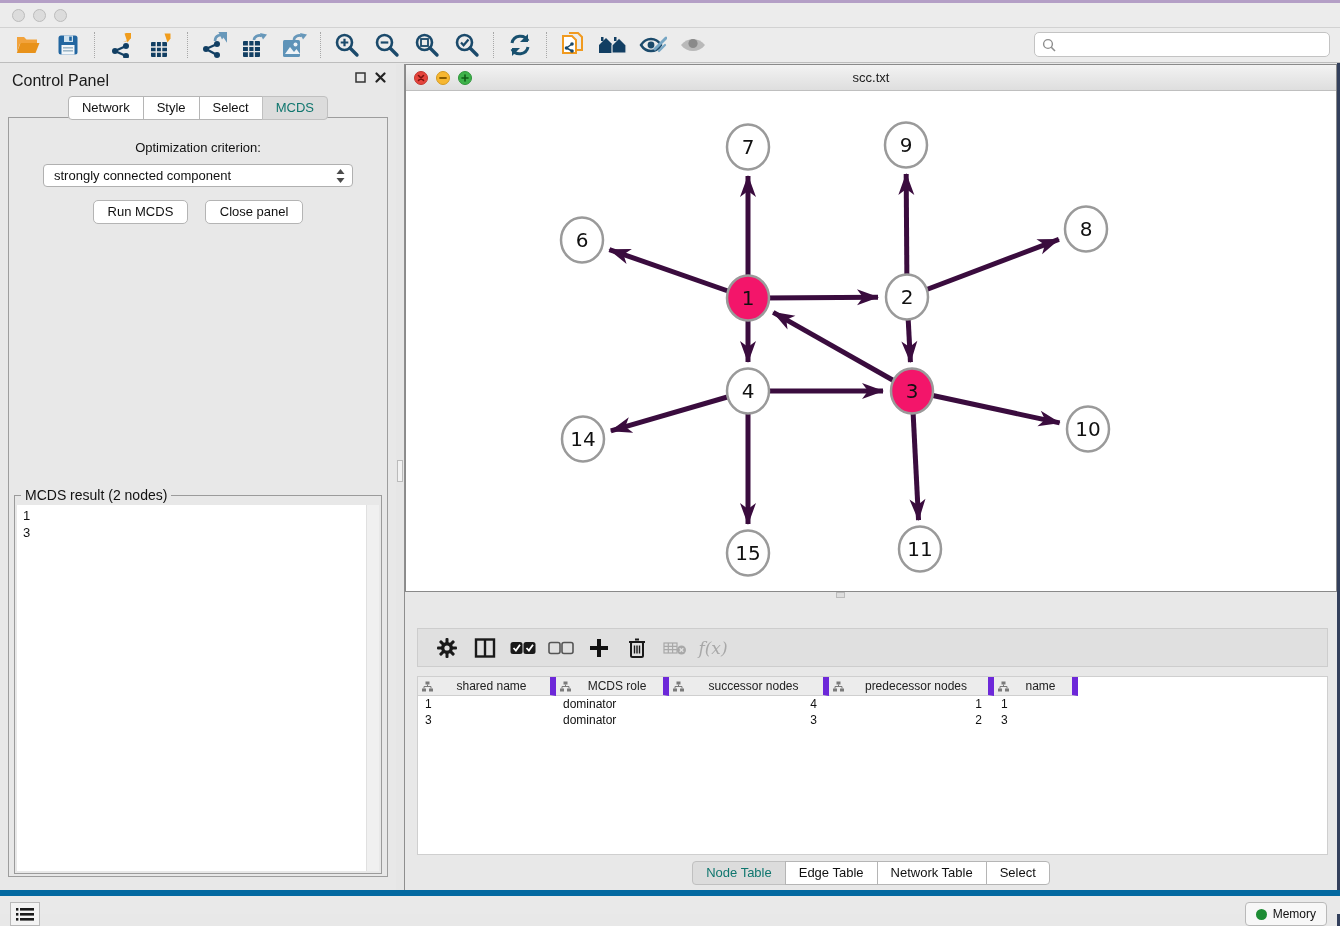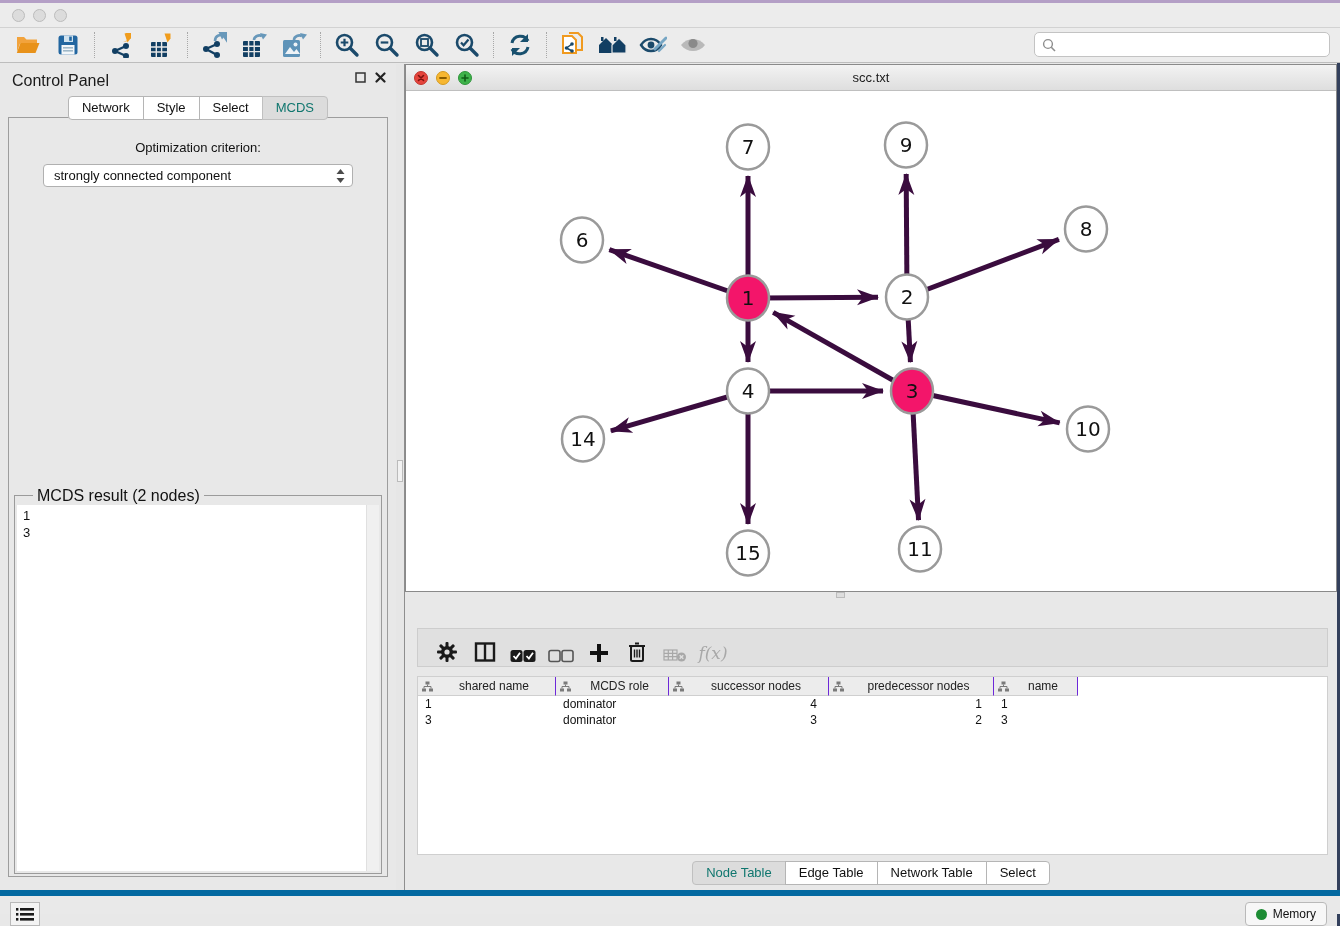--- a/index.html
+++ b/index.html
@@ -32,21 +32,21 @@
   .seg-tab:first-child { border-radius:4px 0 0 4px; margin-left:0; }
   .seg-tab:last-child { border-radius:0 4px 4px 0; }
   .seg-tab.disabled { background:#dcdcdc; color:#0f766e; border-color:#c0c0c0; }
   .cp-box { position:absolute; left:8px; right:8px; top:53px; bottom:13px; border:1px solid #9d9d9d; background:#e8e8e8; }
   .opt-label { margin-top:22px; text-align:center; font-size:13px; color:#111; }
   .dropdown { position:relative; margin:9px auto 0; width:310px; height:23px; background:#fff; border:1px solid #b0b0b0; border-radius:4px; font-size:13px; color:#111; line-height:21px; padding-left:10px; }
   .dropdown .dd-arrows { position:absolute; right:6px; top:3px; }
   .btn-row { margin-top:13px; text-align:center; }
   .push-btn { display:inline-block; background:#fff; border:1px solid #b4b4b4; border-radius:5px; font-size:13px; color:#111; padding:3px 14px 4px; margin:0 6px; }
   .result-fieldset { position:absolute; left:5px; right:5px; top:377px; bottom:2px; border:1px solid #9b9b9b; }
-  .result-legend { position:absolute; left:18px; top:-9px; background:#e8e8e8; padding:0 4px; font-size:16px; color:#111; }
+  .result-legend { position:absolute; left:6px; top:-9px; background:#e8e8e8; padding:0 4px; font-size:14px; color:#111; }
   .result-area { position:absolute; left:2px; right:2px; top:9px; bottom:2px; background:#fff; }
   .result-text { position:absolute; left:0; top:0; right:13px; bottom:0; font-size:13px; line-height:17px; color:#111; padding:2px 6px; white-space:pre; overflow:hidden; }
   .result-scrollbar { position:absolute; right:0; top:0; bottom:0; width:13px; background:#f0f0f0; border-left:1px solid #e0e0e0; }
 
   
   .v-divider { position:absolute; left:396px; top:64px; width:9px; height:826px; background:#e6e6e6; border-right:1px solid #8e8e8e; }
   .v-divider .handle { position:absolute; left:1px; top:396px; width:6px; height:22px; background:#f2f2f2; border:1px solid #bbb; }
   .h-divider { position:absolute; left:405px; top:592px; right:3px; height:7px; background:#e8e8e8; }
   .h-divider .handle { position:absolute; left:431px; top:0px; width:9px; height:6px; background:#ddd; border:1px solid #bbb; }
 
@@ -58,25 +58,25 @@
   .light.red { background:#e5443c; border:1px solid #c2362f; }
   .light.yellow { background:#f7b731; border:1px solid #d49a20; }
   .light.green { background:#3eb24a; border:1px solid #2f953b; }
   .net-titlebar .net-title { position:absolute; left:0; right:0; top:5px; text-align:center; font-size:13px; color:#1a1a1a; }
   .net-canvas { position:absolute; left:0; right:0; top:26px; bottom:0; background:#fff; }
   .net-canvas svg { display:block; }
 
   
   .table-panel { position:absolute; left:405px; top:599px; right:3px; height:291px; background:#e8e8e8; }
   .tp-toolbar { position:absolute; left:12px; right:9px; top:29px; height:39px; background:#e0e0e0; border:1px solid #cdcdcd; display:flex; align-items:center; padding-left:10px; }
-  .tp-tool { width:38px; height:30px; display:flex; align-items:flex-end; justify-content:center; }
+  .tp-tool { width:38px; height:30px; display:flex; align-items:center; justify-content:center; }
   .fx-label { font-family:"DejaVu Serif",serif; font-style:italic; font-size:17px; color:#a8a8a8; }
   .tp-table { position:absolute; left:12px; right:9px; top:77px; height:179px; background:#fff; border:1px solid #cfcfcf; overflow:hidden; }
   .tp-header { display:flex; height:19px; }
-  .tp-hcell { background:#ececec; border-right:1px solid #6d28d9; border-bottom:1px solid #cfcfcf; display:flex; align-items:center; font-size:12px; color:#222; position:relative; }
+  .tp-hcell { background:#ececec; border-right:6px solid #6d28d9; border-bottom:1px solid #cfcfcf; display:flex; align-items:center; font-size:12px; color:#222; position:relative; }
   .tp-hcell .hlabel { flex:1; text-align:center; }
   .tp-row { display:flex; height:16px; line-height:16px; font-size:12px; color:#111; }
   .tp-cell { overflow:hidden; white-space:nowrap; }
   .tp-tabs { position:absolute; left:0; right:0; top:262px; text-align:center; }
 
   
   .status-bar { position:absolute; left:0; top:890px; width:100%; height:24px; background:#e9e9e9; border-top:6px solid #0369a1; }
   .list-btn { position:absolute; left:10px; top:6px; width:30px; height:24px; background:#f3f3f3; border:1px solid #b9b9b9; display:flex; align-items:center; justify-content:center; }
   .memory-btn { position:absolute; right:13px; top:6px; height:24px; background:#f7f7f7; border:1px solid #b9b9b9; border-radius:4px; display:flex; align-items:center; padding:0 10px; gap:6px; font-size:12px; color:#111; }
   .memory-dot { width:11px; height:11px; border-radius:50%; background:#1d8c34; }
@@ -267,20 +267,24 @@
   <div class="cp-box">
     <div class="opt-label">Optimization criterion:</div>
     <div class="dropdown">
       <span>strongly connected component</span>
       <span class="dd-arrows">
         <svg width="11" height="16" viewBox="0 0 11 16">
             <path d="M5.5 1 L9.5 6 H1.5 Z" fill="#4a4a4a"></path>
             <path d="M5.5 15 L1.5 10 H9.5 Z" fill="#4a4a4a"></path>
           </svg>
       </span>
+    </div>
+    <div class="btn-row">
+      <span class="push-btn">Run MCDS</span>
+      <span class="push-btn">Close panel</span>
     </div>
     <div class="result-fieldset">
       <span class="result-legend">MCDS result (2 nodes)</span>
       <div class="result-area">
         <div class="result-text" id="result-text">1
 3</div>
         <div class="result-scrollbar"></div>
       </div>
     </div>
   </div>

